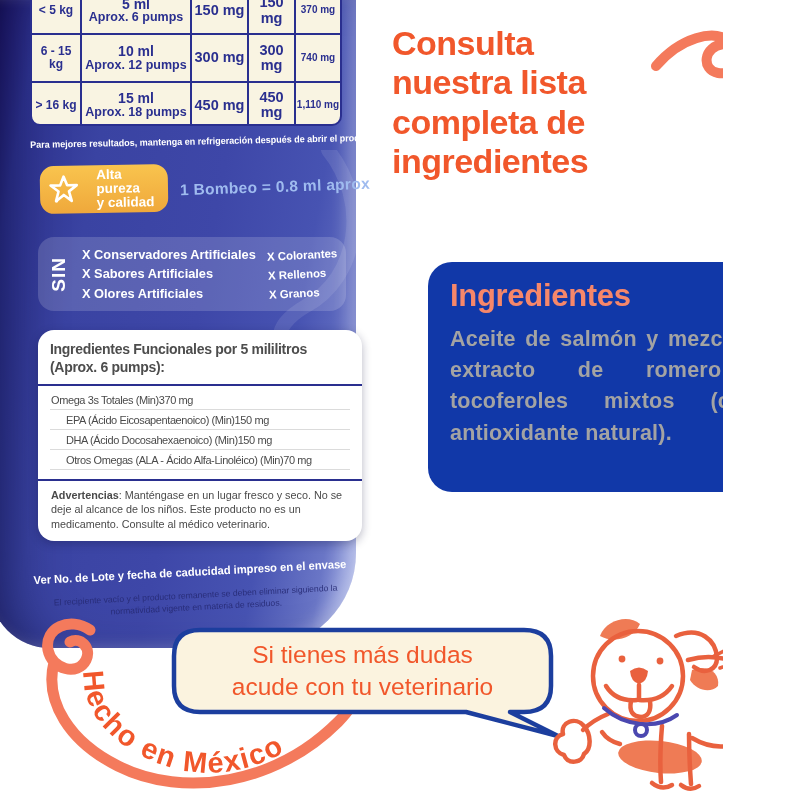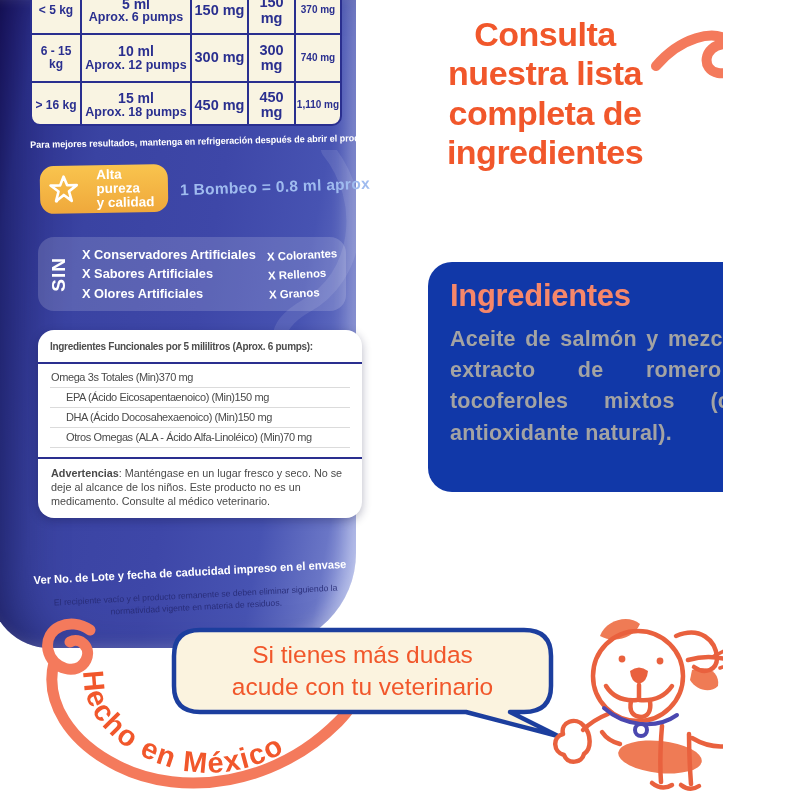--- a/index.html
+++ b/index.html
@@ -48,38 +48,38 @@
     letter-spacing:1px;}
   .sin-col1{display:flex;flex-direction:column;font-size:12.8px;font-weight:bold;
     line-height:1.5;width:178px;white-space:nowrap;}
   .sin-col2{display:flex;flex-direction:column;font-size:11.4px;font-weight:bold;
     line-height:1.65;transform:rotate(-3deg);white-space:nowrap;}
 
   
   .panel{left:38px;top:330px;width:324px;border-radius:16px;background:#fff;
     padding:11px 12px 10px;box-sizing:border-box;color:#4A4A4A;
     box-shadow:0 3px 10px rgba(15,15,60,.3);}
-  .panel-title{font-size:10px;font-weight:bold;color:#4D4D4D;line-height:1.25;letter-spacing:-.3px;}
+  .panel-title{font-size:14px;font-weight:bold;color:#4D4D4D;line-height:1.25;letter-spacing:-.3px;}
   .hr-blue{border:none;border-top:2.5px solid #2A2F8F;margin:8px -12px 4px;}
   .hr-blue2{border:none;border-top:2px solid #2A2F8F;margin:9px -12px 7px;}
   .ing-row{display:flex;justify-content:flex-start;align-items:baseline;font-size:11px;
     letter-spacing:-.4px;padding:3.5px 1px;border-bottom:1px solid #DBDBDB;white-space:nowrap;}
   .ing-row .ing-name{overflow:visible;}
   .ing-row.indent{padding-left:16px;}
   .analysis,.warning{margin:9px 1px 0;font-size:11.2px;line-height:1.32;}
   .warning{font-size:10.8px;margin-top:0;}
   .blk{font-weight:bold;}
 
   .lot-note{left:22px;top:566px;width:336px;color:#fff;font-size:11.5px;font-weight:bold;
     text-align:center;white-space:nowrap;transform:rotate(-3deg) scaleX(.97);transform-origin:center;}
   .disposal{left:52px;top:589px;width:288px;color:#262a74;font-size:8.6px;line-height:1.45;
     text-align:center;transform:rotate(-3deg);opacity:.9;}
 
   
-  .cta{left:392px;top:15px;width:306px;text-align:center;color:#F1572B;}
+  .cta{left:392px;top:24px;width:306px;color:#F1572B;}
   .cta-line{font-size:34px;font-weight:800;line-height:1.16;letter-spacing:-.5px;}
 
   .ing-box{left:428px;top:262px;width:370px;height:230px;border-radius:24px;background:#1138A8;
     padding:14px 22px;box-sizing:border-box;}
   .ing-box-title{color:#F6876A;font-size:31px;font-weight:800;margin:2px 0 10px;letter-spacing:-.3px;}
   .ing-box-body{color:#a3a3a3;font-size:21.5px;font-weight:bold;line-height:1.45;text-align:justify;
     letter-spacing:.2px;}
 
   
   .bubble-wrap{left:170px;top:626px;width:392px;height:114px;}

